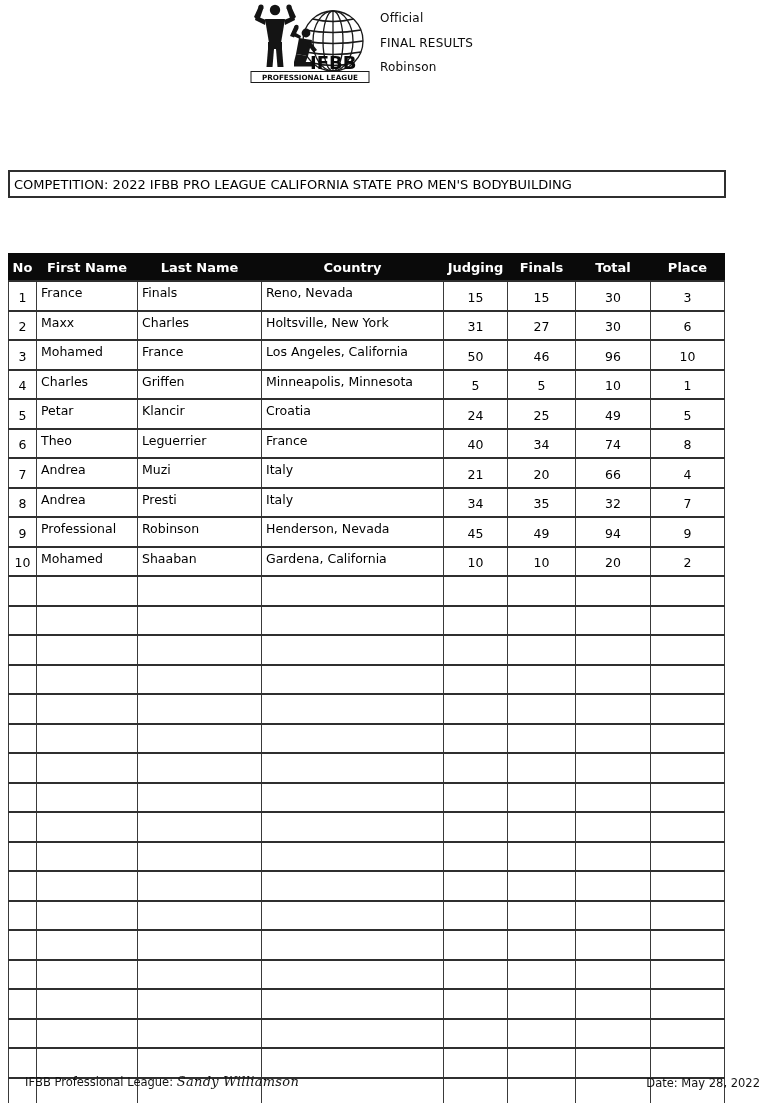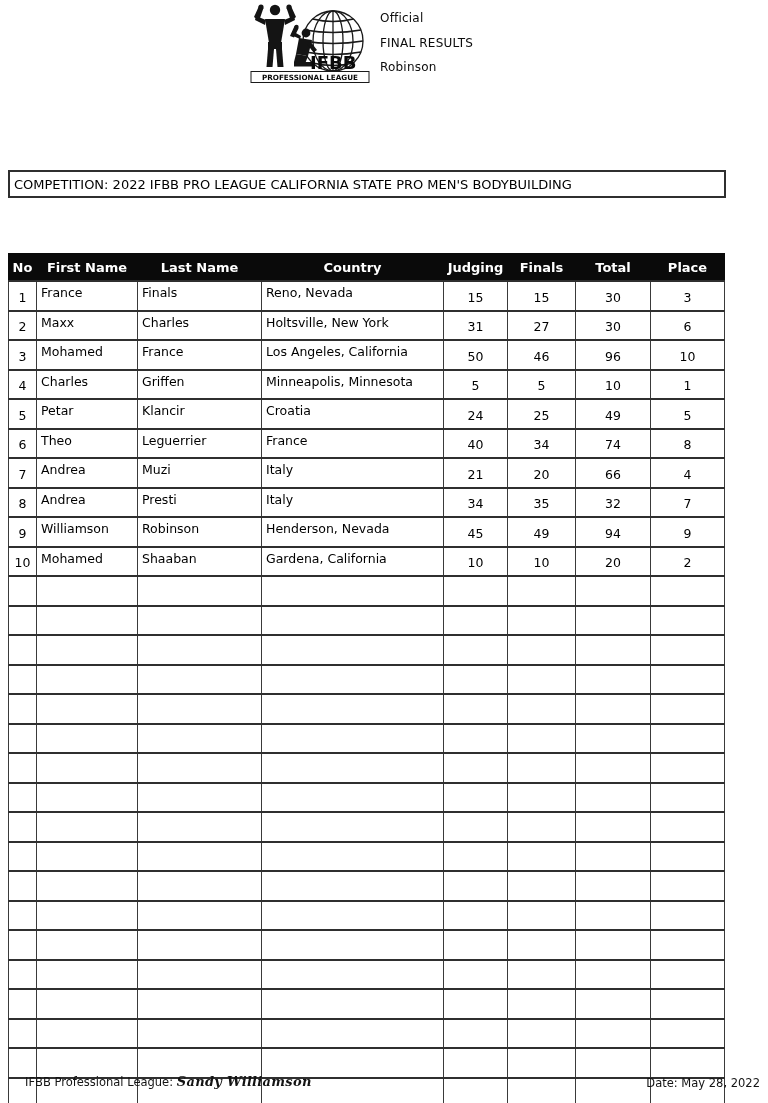--- a/index.html
+++ b/index.html
@@ -42,21 +42,21 @@
     height:24.5px;padding:0 4px;white-space:nowrap;overflow:hidden;
   }
   .results .cell-text{vertical-align:top;padding-top:3px;text-align:left;}
   .results .cell-num{vertical-align:middle;text-align:center;padding-top:3px;}
   
   .footer-left{
     position:absolute;top:1074px;left:25px;font-size:11.5px;color:#141414;white-space:nowrap;
   }
   .signature{
     font-family:"DejaVu Serif","Liberation Serif",serif;
-    font-style:italic;font-weight:bold;font-size:13px;letter-spacing:.3px;
+    font-style:italic;font-weight:normal;font-size:13px;letter-spacing:.3px;
   }
   .footer-right{
     position:absolute;top:1076px;right:8px;font-size:11.5px;color:#141414;white-space:nowrap;
   }
 </style>
 </head>
 <body>
 
 <div class="brand">
   <svg width="126" height="80" viewBox="0 0 126 80" aria-hidden="true">
@@ -224,21 +224,21 @@
         <td class="cell-text">Andrea</td>
         <td class="cell-text">Presti</td>
         <td class="cell-text">Italy</td>
         <td class="cell-num">34</td>
         <td class="cell-num">35</td>
         <td class="cell-num">32</td>
         <td class="cell-num">7</td>
       </tr>
       <tr>
         <td class="cell-num">9</td>
-        <td class="cell-text">Williamson</td>
+        <td class="cell-text">Professional</td>
         <td class="cell-text">Robinson</td>
         <td class="cell-text">Henderson, Nevada</td>
         <td class="cell-num">45</td>
         <td class="cell-num">49</td>
         <td class="cell-num">94</td>
         <td class="cell-num">9</td>
       </tr>
       <tr>
         <td class="cell-num">10</td>
         <td class="cell-text">Mohamed</td>

